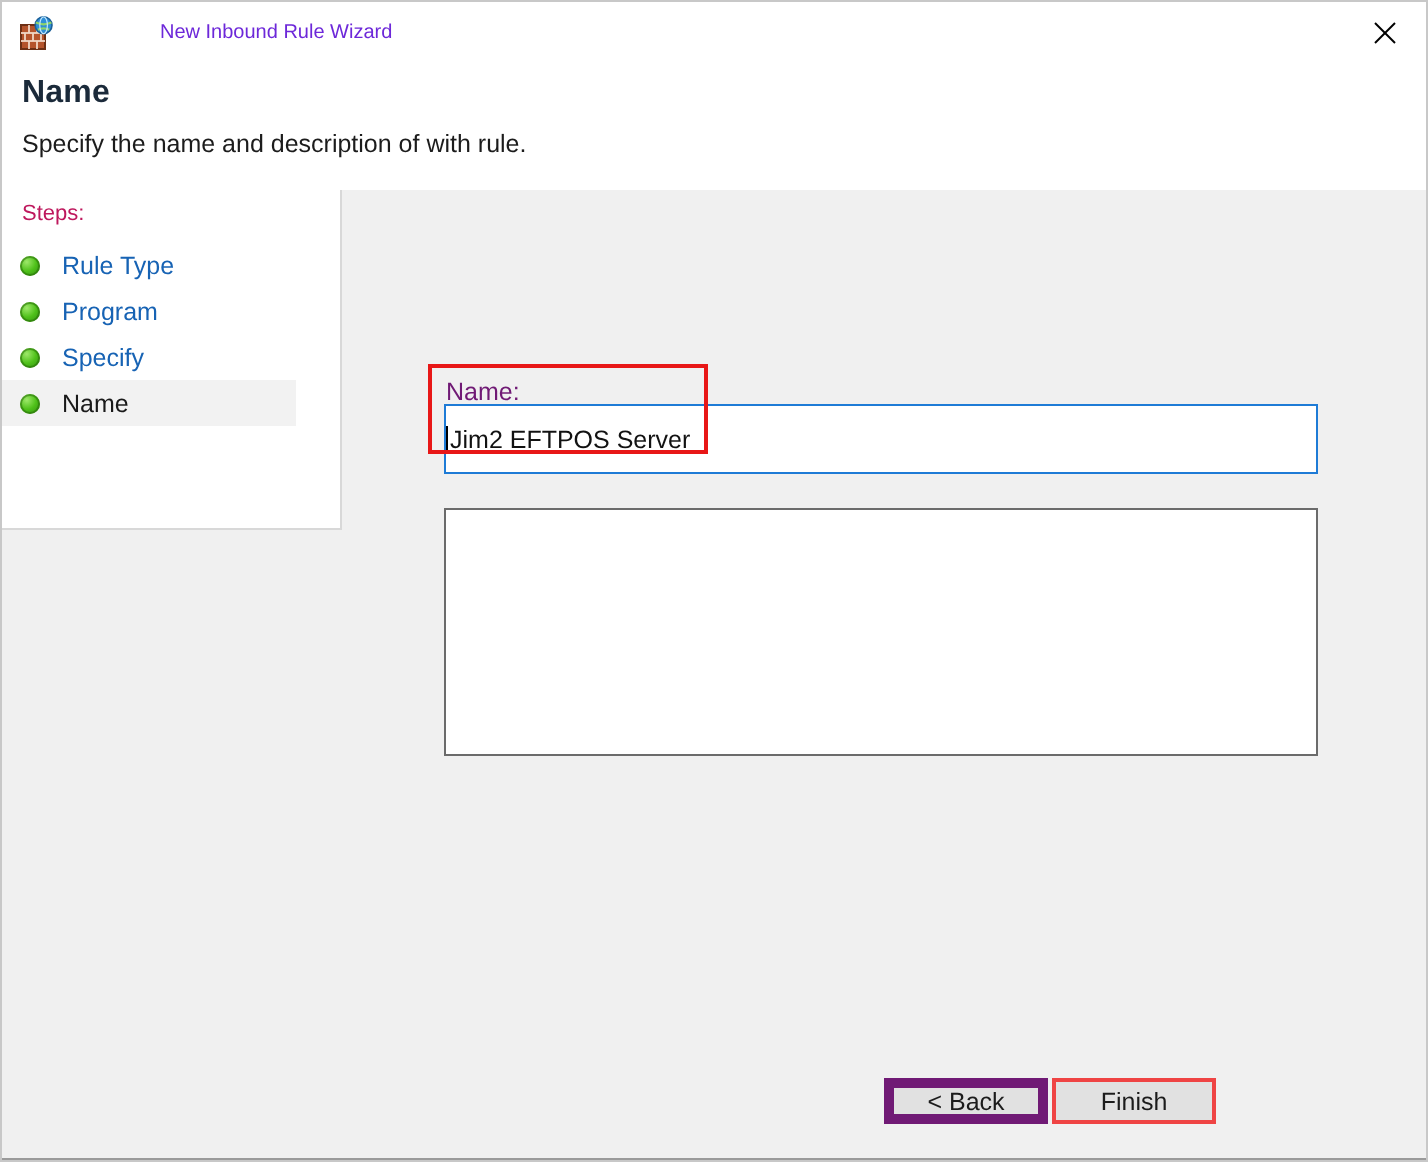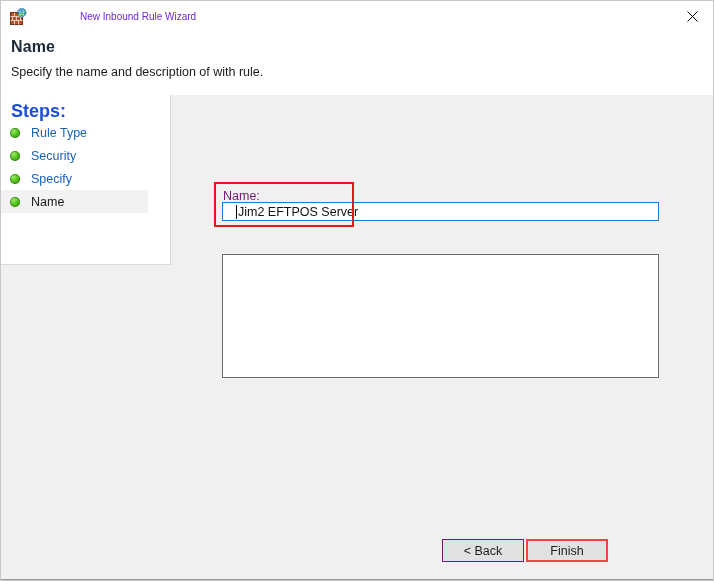--- a/index.html
+++ b/index.html
@@ -93,23 +93,23 @@
   .sidebar-edge {
     position: absolute;
     left: 0; top: 94px;
     width: 2px;
     height: 170px;
     background: #4c4c4c;
   }
   .sidebar-heading {
     position: absolute;
     left: 10px; top: 6px;
-    font-size: 18px;
-    font-weight: bold;
-    color: #1d4ed8;
+    font-size: 11px;
+    font-weight: normal;
+    color: #be185d;
   }
   .steps-list {
     position: absolute;
     left: 0; top: 26px;
     width: 147px;
   }
   .step-item {
     position: relative;
     height: 23px;
     display: flex;
@@ -161,27 +161,27 @@
     color: #701a75;
     white-space: nowrap;
   }
   .name-label { left: 222px; top: 188px; }
   .desc-label { left: 222px; top: 239px; }
 
   .name-input {
     position: absolute;
     left: 221px; top: 201px;
     width: 437px;
-    height: 19px;
+    height: 35px;
     background: #ffffff;
     border: 1px solid #1e7bd6;
     box-sizing: border-box;
     display: flex;
     align-items: center;
-    padding-left: 13px;
+    padding-left: 0;
   }
   .caret {
     width: 1px;
     height: 14px;
     background: #000000;
     flex: none;
     margin-right: 1px;
   }
   .name-input-value {
     font-size: 12.5px;
@@ -216,21 +216,21 @@
     left: 170px; top: 505px;
     width: 544px;
     height: 76px;
     background: #f0f0f0;
   }
   .btn {
     position: absolute;
     top: 538px;
     height: 23px;
     background: #e1e1e1;
-    border: 1px solid #701a75;
+    border: 5px solid #701a75;
     box-sizing: border-box;
     font-family: "Liberation Sans", sans-serif;
     font-size: 12.5px;
     color: #1c1c1c;
     display: flex;
     align-items: center;
     justify-content: center;
     cursor: default;
     padding: 0;
   }
@@ -317,21 +317,21 @@
   <div class="sidebar-edge"></div>
   <div class="sidebar">
     <div class="sidebar-heading">Steps:</div>
     <div class="steps-list">
       <div class="step-item">
         <span class="step-bullet"></span>
         <span class="step-label">Rule Type</span>
       </div>
       <div class="step-item">
         <span class="step-bullet"></span>
-        <span class="step-label">Security</span>
+        <span class="step-label">Program</span>
       </div>
       <div class="step-item">
         <span class="step-bullet"></span>
         <span class="step-label">Specify</span>
       </div>
       <div class="step-item current">
         <span class="step-bullet"></span>
         <span class="step-label">Name</span>
       </div>
     </div>

